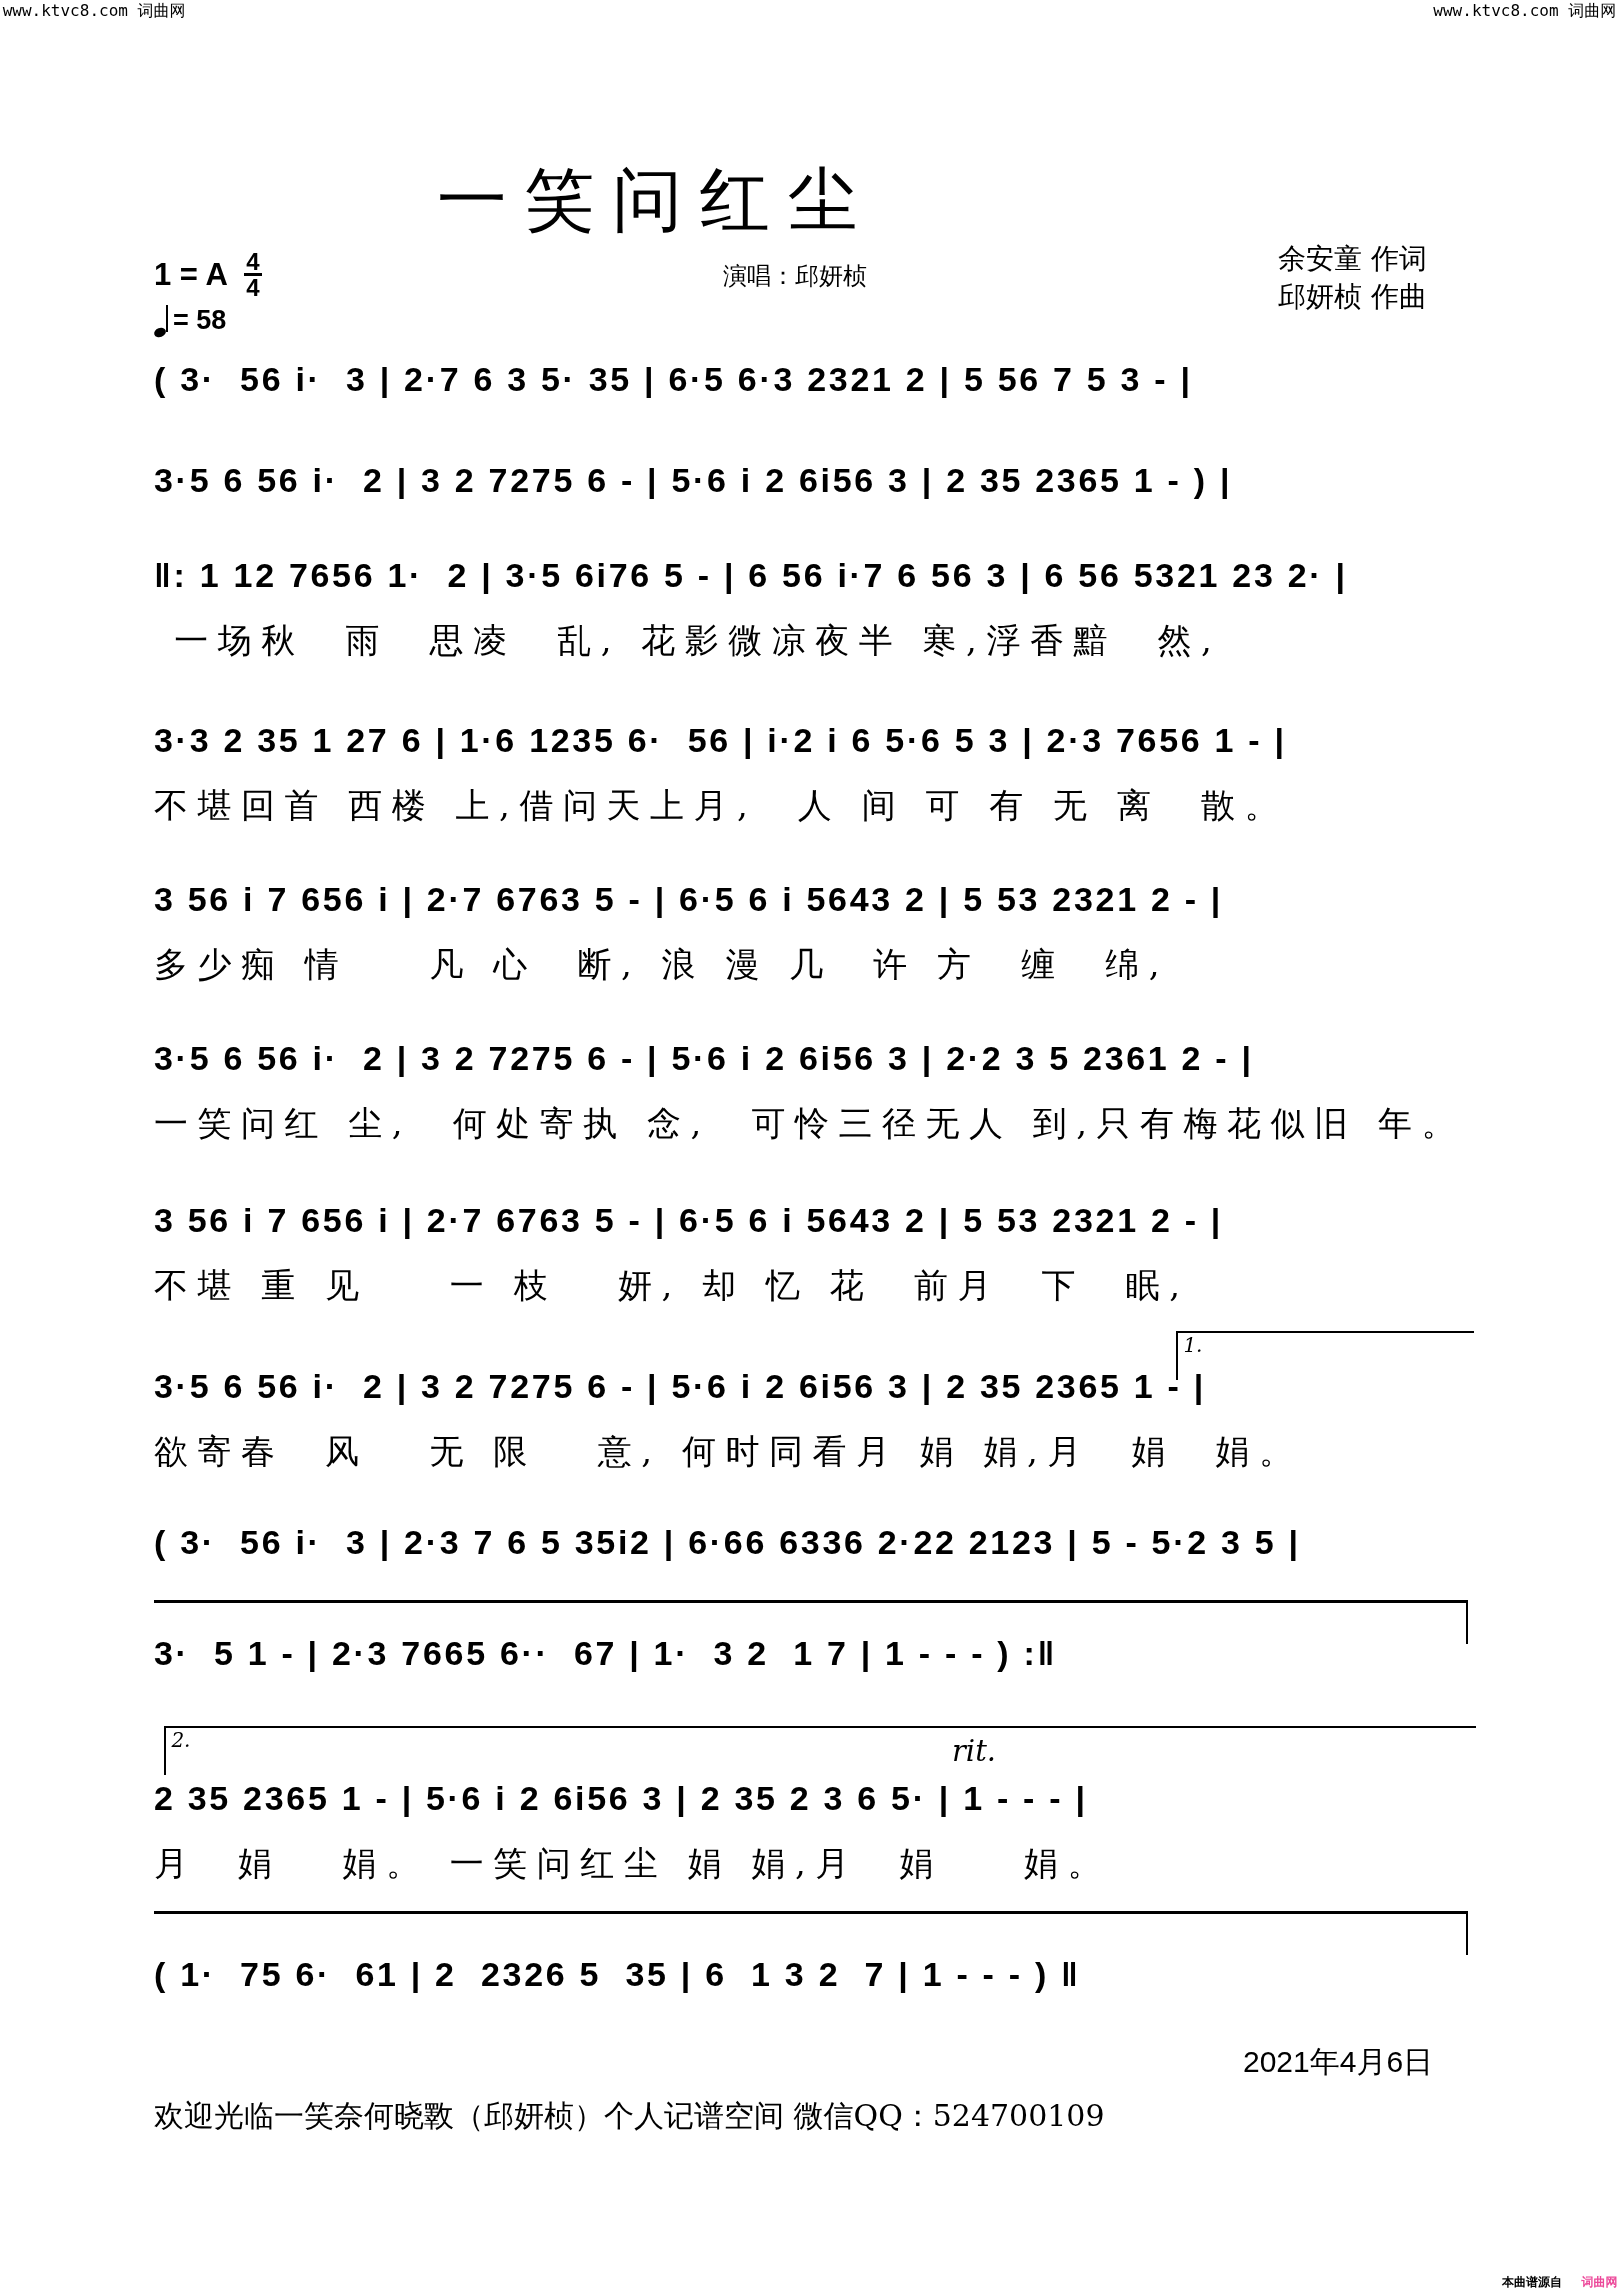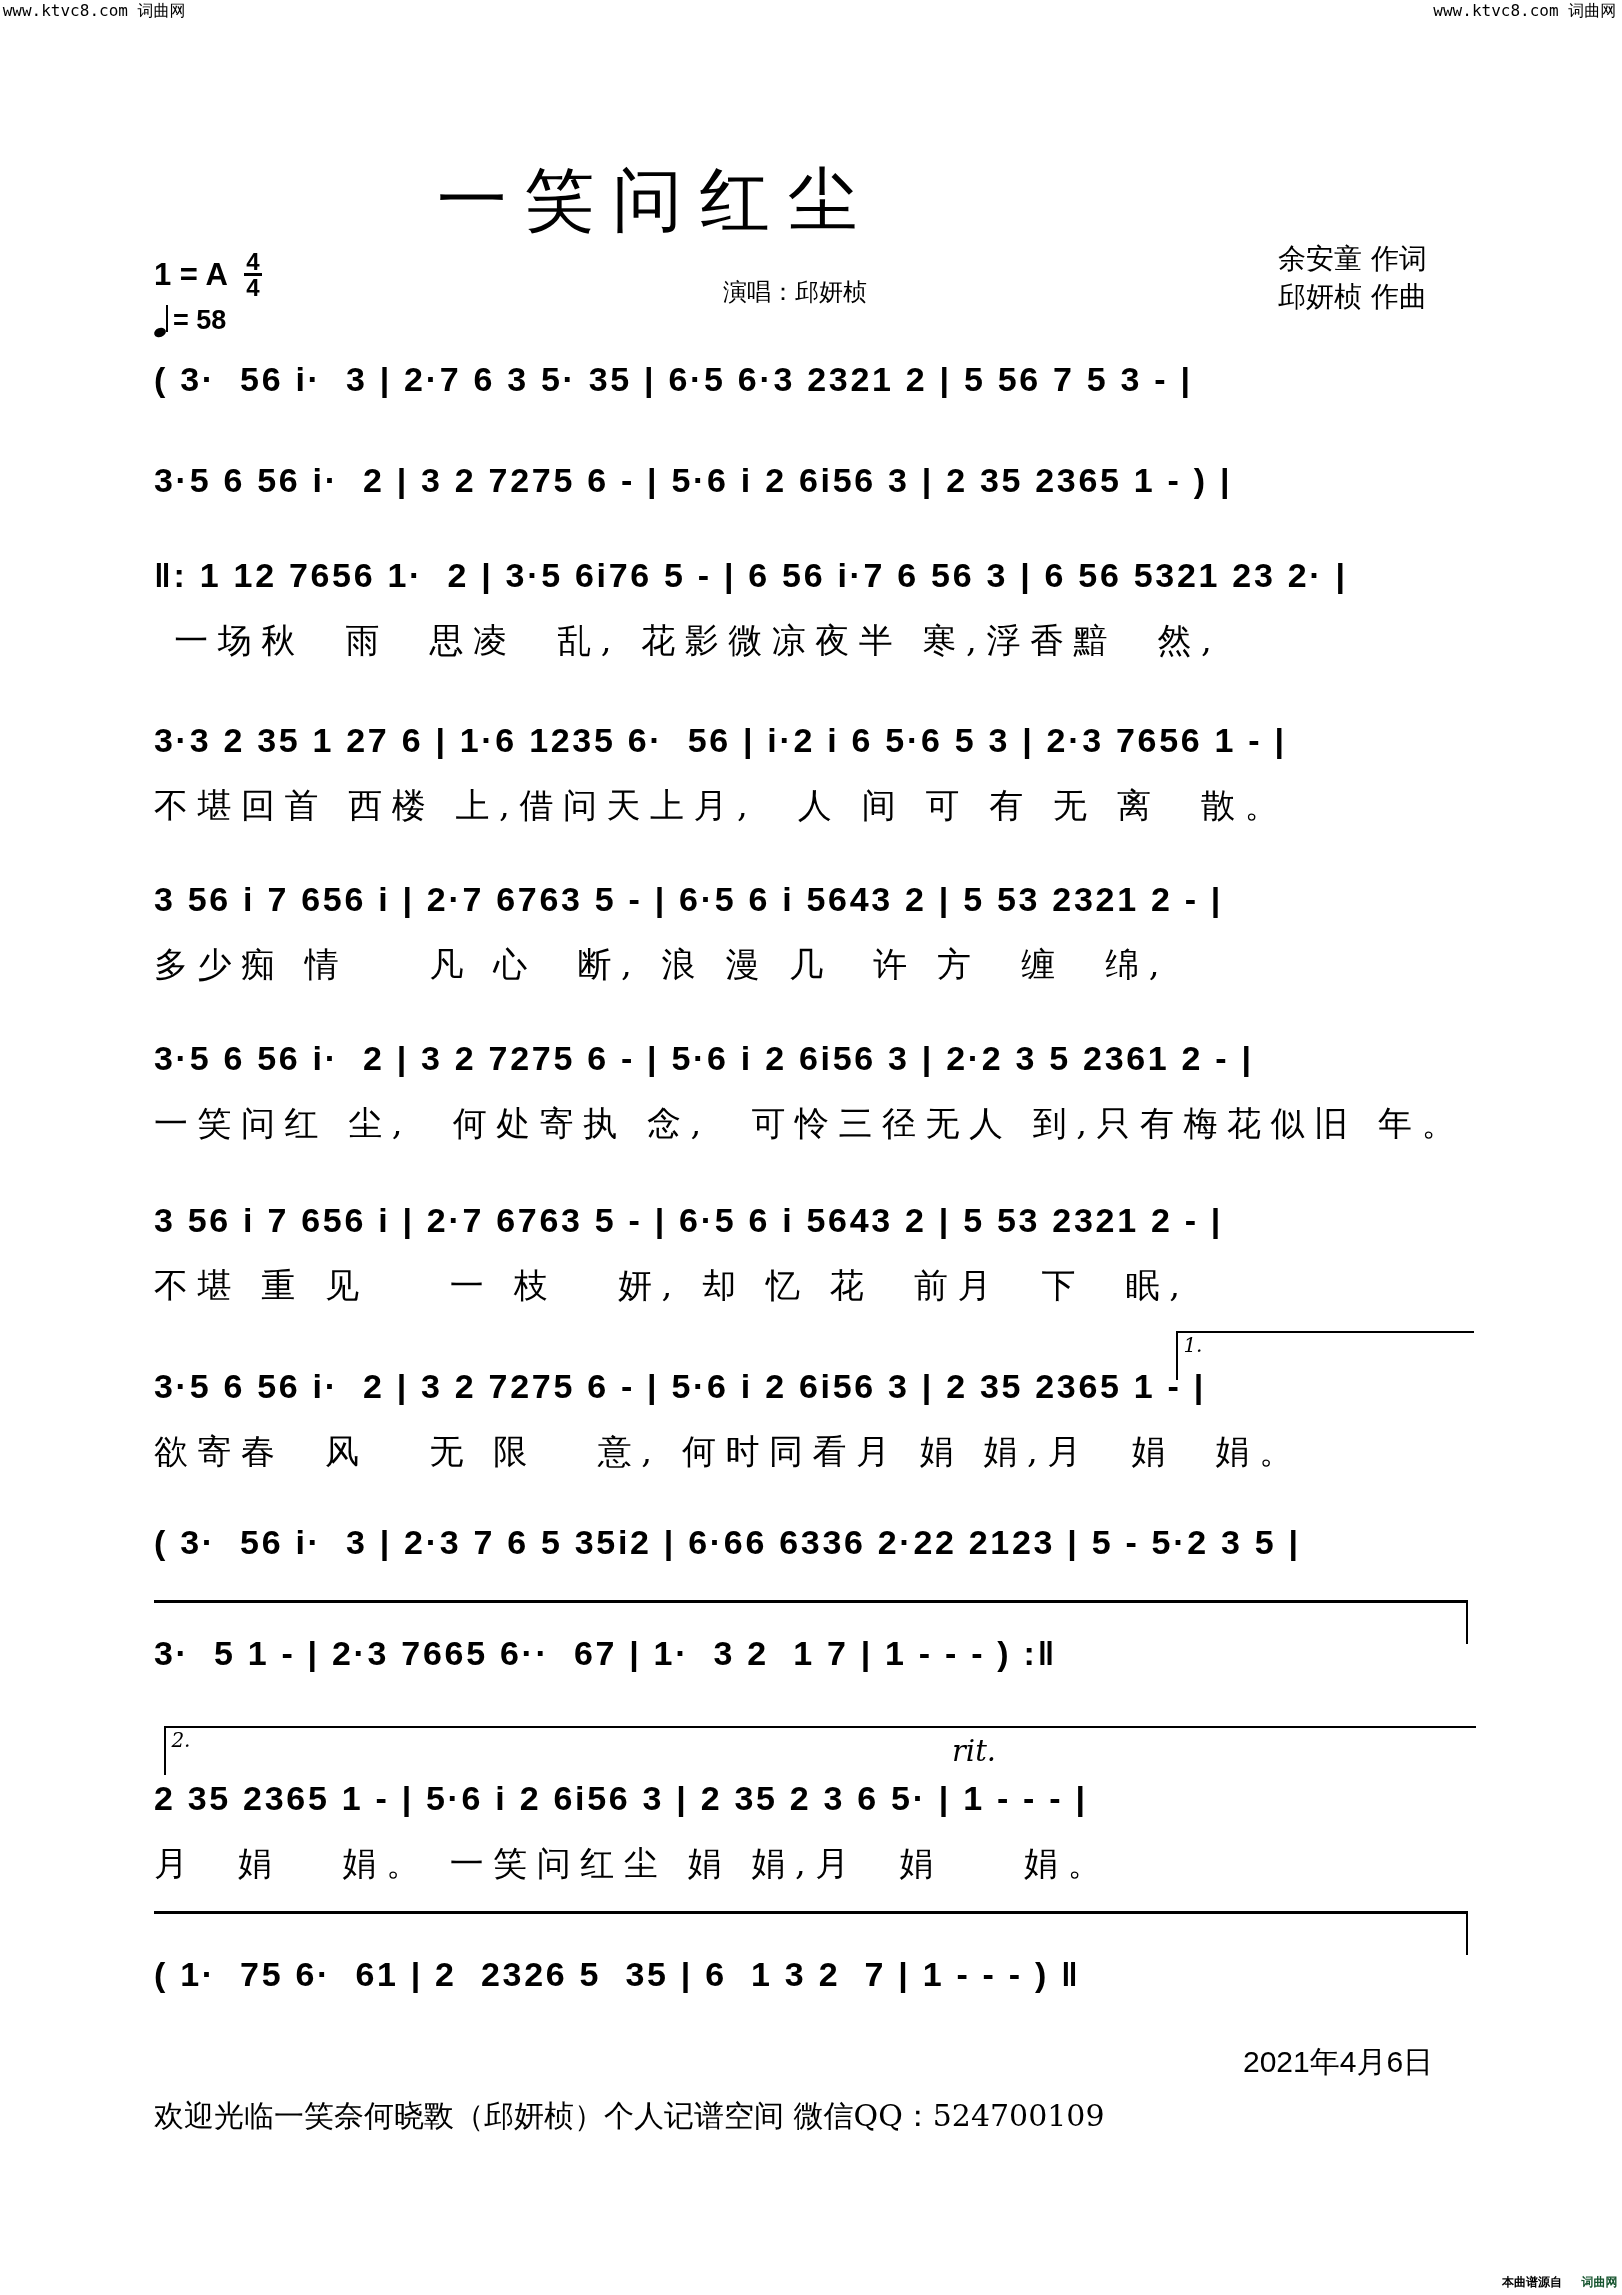--- a/index.html
+++ b/index.html
@@ -8,33 +8,33 @@
   .wm.l{left:2.7px;} .wm.r{right:6.8px;}
   .title{position:absolute;top:154px;left:0;width:1312px;text-align:center;font-family:"DejaVu Serif",serif;font-size:70px;letter-spacing:17.6px;font-weight:400;}
   .meta-left{position:absolute;left:154px;top:250px;font-family:"Liberation Sans",sans-serif;font-weight:bold;font-size:31px;line-height:1;}
   .key{display:flex;align-items:center;gap:6.8px;}
   .frac{display:inline-flex;flex-direction:column;align-items:center;font-size:24px;line-height:23px;margin-left:9.5px;}
   .frac .bar{width:17.6px;height:2.7px;background:#000;}
   .tempo{margin-top:6.8px;font-weight:bold;font-size:27px;display:flex;align-items:center;gap:4px;}
   .qnote{display:inline-block;position:relative;width:15px;height:31px;}
   .qnote::before{content:"";position:absolute;left:0;bottom:0;width:12px;height:8.8px;border-radius:50%;background:#000;transform:rotate(-20deg);}
   .qnote::after{content:"";position:absolute;right:1.4px;bottom:4px;width:2px;height:27px;background:#000;}
-  .singer{position:absolute;left:723px;top:276px;font-size:24px;font-family:"DejaVu Serif",serif;}
+  .singer{position:absolute;left:723px;top:260px;font-size:24px;font-family:"DejaVu Serif",serif;}
   .credits{position:absolute;left:1278px;top:240px;font-size:28px;font-family:"DejaVu Serif",serif;line-height:38px;}
   .system{position:absolute;left:154px;width:1318px;}
   .notes{position:relative;height:54px;display:flex;align-items:center;font-family:Liberation Sans, sans-serif;font-weight:bold;font-size:34px;white-space:pre;letter-spacing:2.7px;}
   .notes .txt{flex:1;}
   .lyrics{font-family:"DejaVu Serif",serif;font-size:34px;letter-spacing:9.5px;white-space:pre;margin-top:16px;}
   .volta{position:absolute;border-top:2.7px solid #000;border-left:2px solid #000;height:47px;font-style:italic;font-family:"DejaVu Serif",serif;font-size:20px;padding-left:5.4px;}
   .closing{position:absolute;border-top:3.4px solid #000;border-right:2px solid #000;height:41px;}
   .rit{position:absolute;font-style:italic;font-family:"DejaVu Serif",serif;font-size:29px;}
   .date{position:absolute;left:1243px;top:2042px;font-size:30px;font-family:"Liberation Sans",sans-serif;}
   .footer{position:absolute;left:154px;top:2096px;font-size:30px;font-family:"DejaVu Serif",serif;}
   .srcnote{position:absolute;right:61px;bottom:4px;font-size:12px;font-weight:bold;}
-  .srcbrand{position:absolute;right:5.4px;bottom:4px;font-size:12px;font-weight:bold;color:#14532d;margin-top:36px;}
+  .srcbrand{position:absolute;right:5.4px;bottom:4px;font-size:12px;font-weight:bold;color:#ec4899;margin-top:36px;}
 </style>
 </head>
 <body>
 
 <div class="wm l">www.ktvc8.com 词曲网</div>
 <div class="wm r">www.ktvc8.com 词曲网</div>
 
 <div class="title">一笑问红尘</div>
 
 <div class="meta-left">

